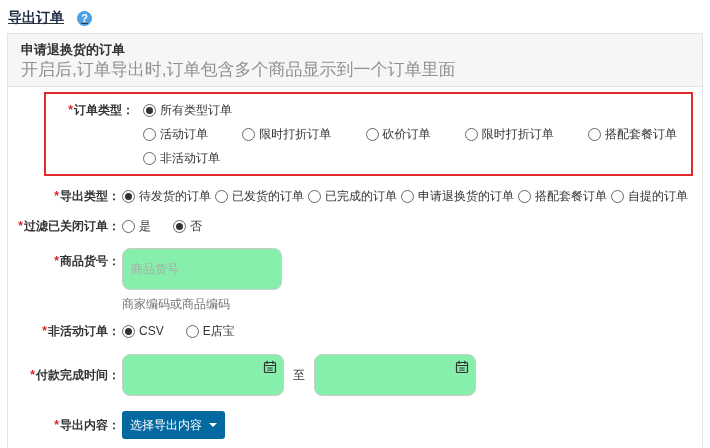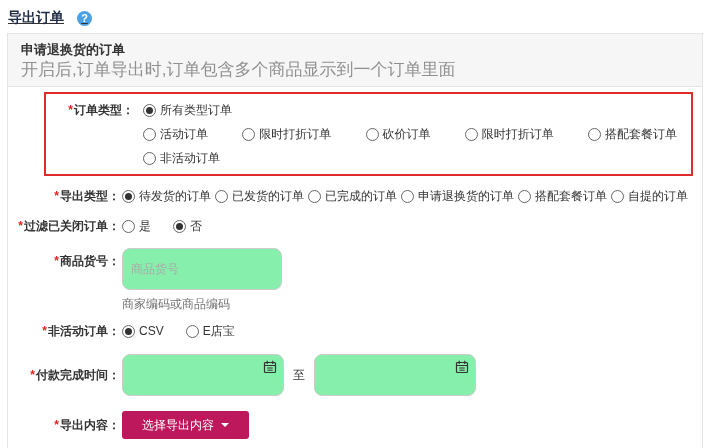--- a/index.html
+++ b/index.html
@@ -42,22 +42,22 @@
   .text-input { width:160px; height:42px; border:1px solid #ccc; border-radius:8px; padding:0 8px;
     font-size:12px; color:#333; font-family:inherit; outline:none; background:#86efac; }
   .text-input::placeholder { color:#aaa; }
   .helper-text { color:#737373; margin-top:7px; line-height:14px; }
 
   .date-wrap { position:relative; display:inline-block; }
   .date-input { width:162px; padding-right:28px; }
   .cal-icon { position:absolute; right:7px; top:6px; cursor:pointer; }
   .date-sep { margin:0 9px; color:#333; }
 
-  .btn-green { display:inline-flex; align-items:center; background:#be185d; color:#fff; border:none;
-    border-radius:3px; padding:0 20px; height:28px; font-size:12px; font-family:inherit; cursor:pointer; }
+  .btn-green { display:inline-flex; align-items:center; background:#0369a1; color:#fff; border:none;
+    border-radius:3px; padding:0 8px; height:28px; font-size:12px; font-family:inherit; cursor:pointer; }
   .caret-down { width:0; height:0; border-left:4px solid transparent; border-right:4px solid transparent;
     border-top:4px solid #fff; margin-left:7px; }
   .btn-blue { background:#4590c9; color:#fff; border:none; border-radius:3px; padding:0 13px; height:26px;
     font-size:12px; font-family:inherit; cursor:pointer; }
 
   .row-sku { margin-bottom:12px; }
   .row-format { margin-bottom:14px; }
   .row-date { margin-bottom:15px; }
   .row-content { margin-bottom:17px; }
 </style>

